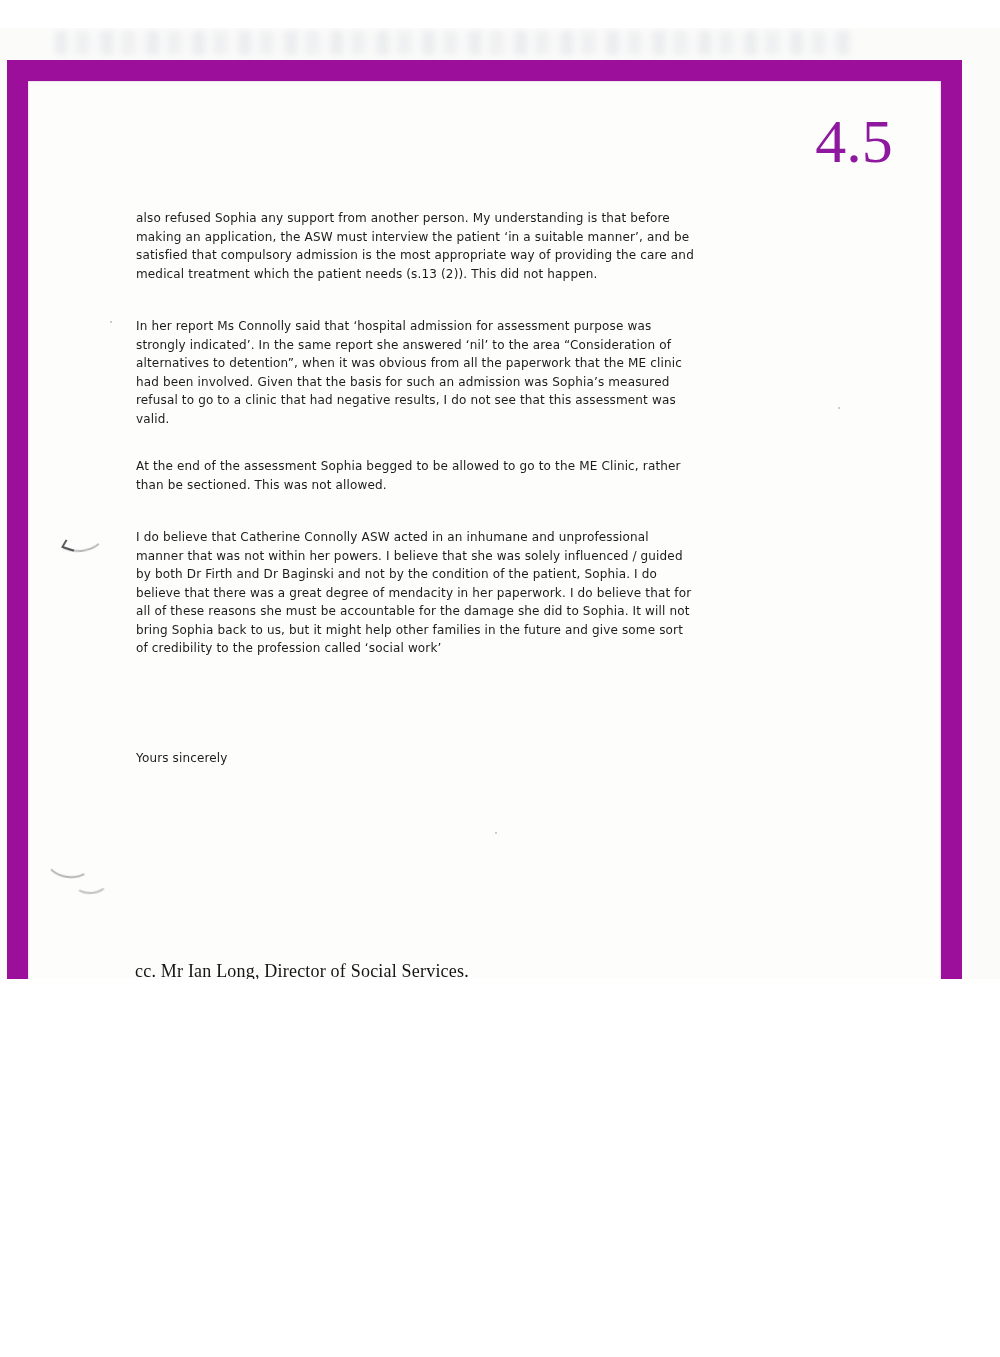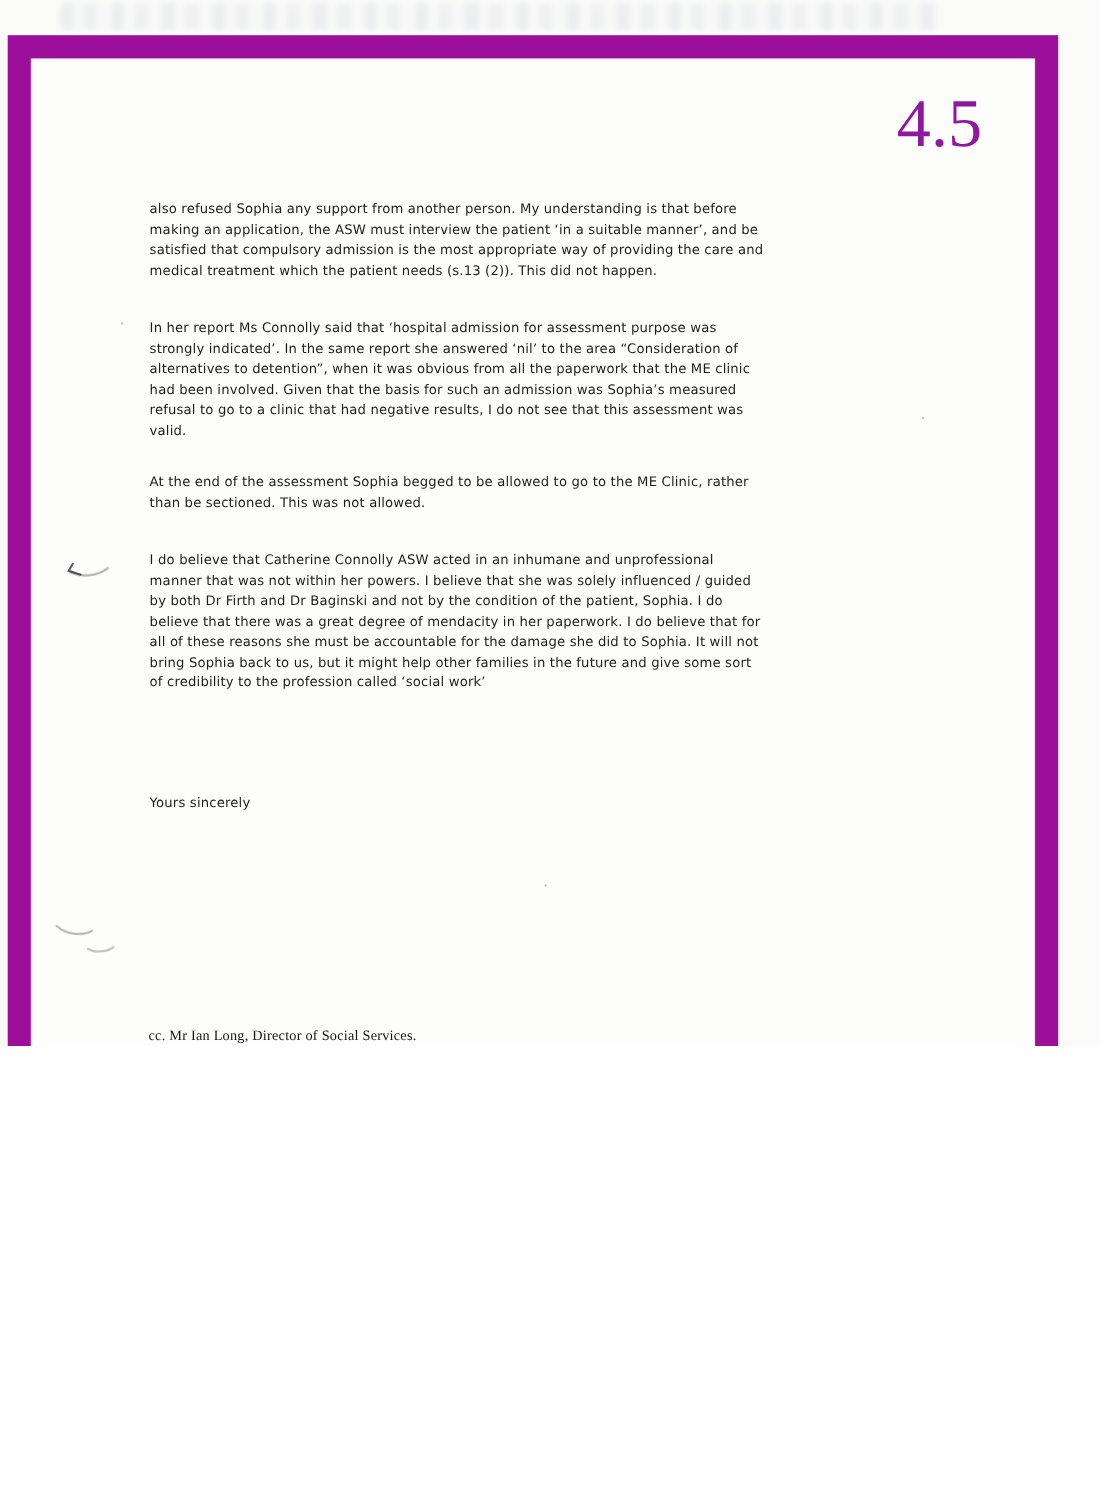--- a/index.html
+++ b/index.html
@@ -7,20 +7,21 @@
     padding: 0;
     background: #ffffff;
   }
   .page {
     position: relative;
     width: 1000px;
     height: 951px;
     background: var(--paper, #fbfbfa);
     font-family: "DejaVu Sans", sans-serif;
     overflow: hidden;
+    margin-top: 28px;
   }
   
   .ghost-top {
     position: absolute;
     left: 55px;
     top: 3px;
     width: 800px;
     height: 24px;
     background:
       repeating-linear-gradient(90deg,
@@ -81,21 +82,21 @@
   .p3 { top: 429px; }
   .p4 { top: 500px; }
   .closing   { top: 721px; }
   .signature { top: 828px; }
   .cc-line {
     position: absolute;
     left: 135px;
     top: 933px;
     width: 770px;
     font-family: "Liberation Serif", "DejaVu Serif", serif;
-    font-size: 13px;
+    font-size: 18px;
     color: #141414;
     letter-spacing: 0.2px;
   }
   
   .arc {
     position: absolute;
     border: 2px solid transparent;
     border-bottom-color: rgba(90,90,95,0.45);
     border-radius: 50%;
     filter: blur(0.4px);

